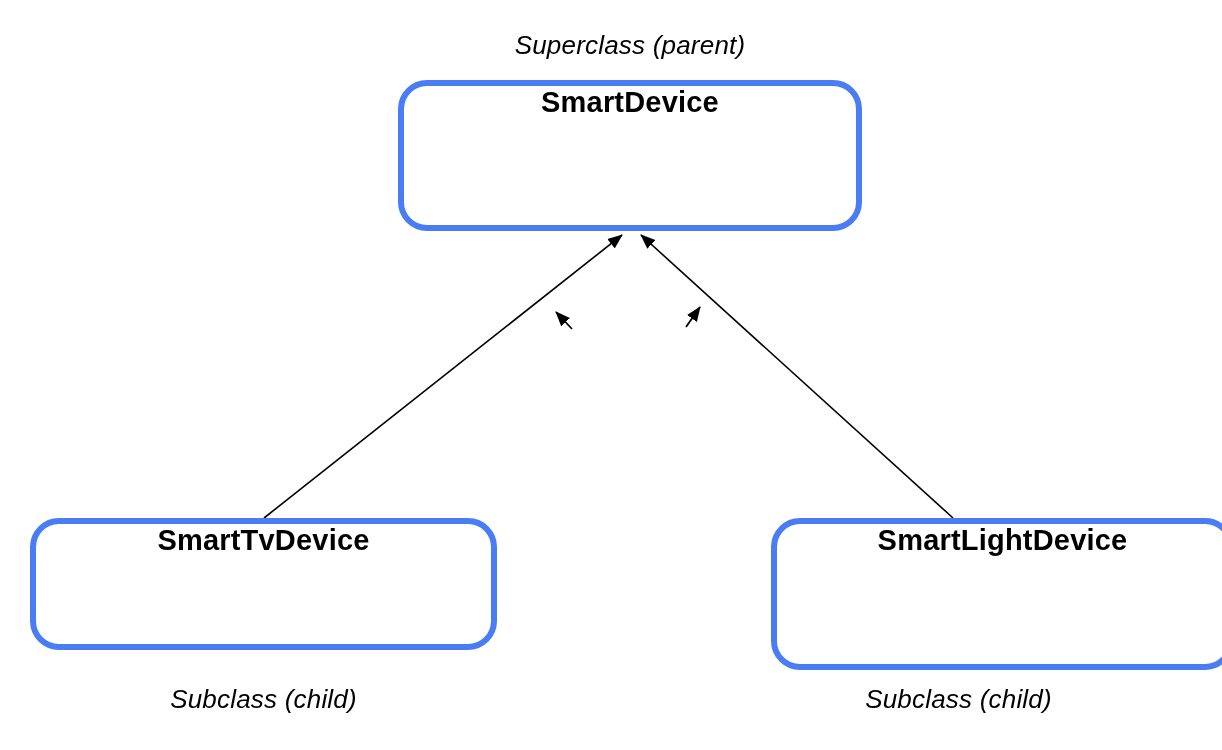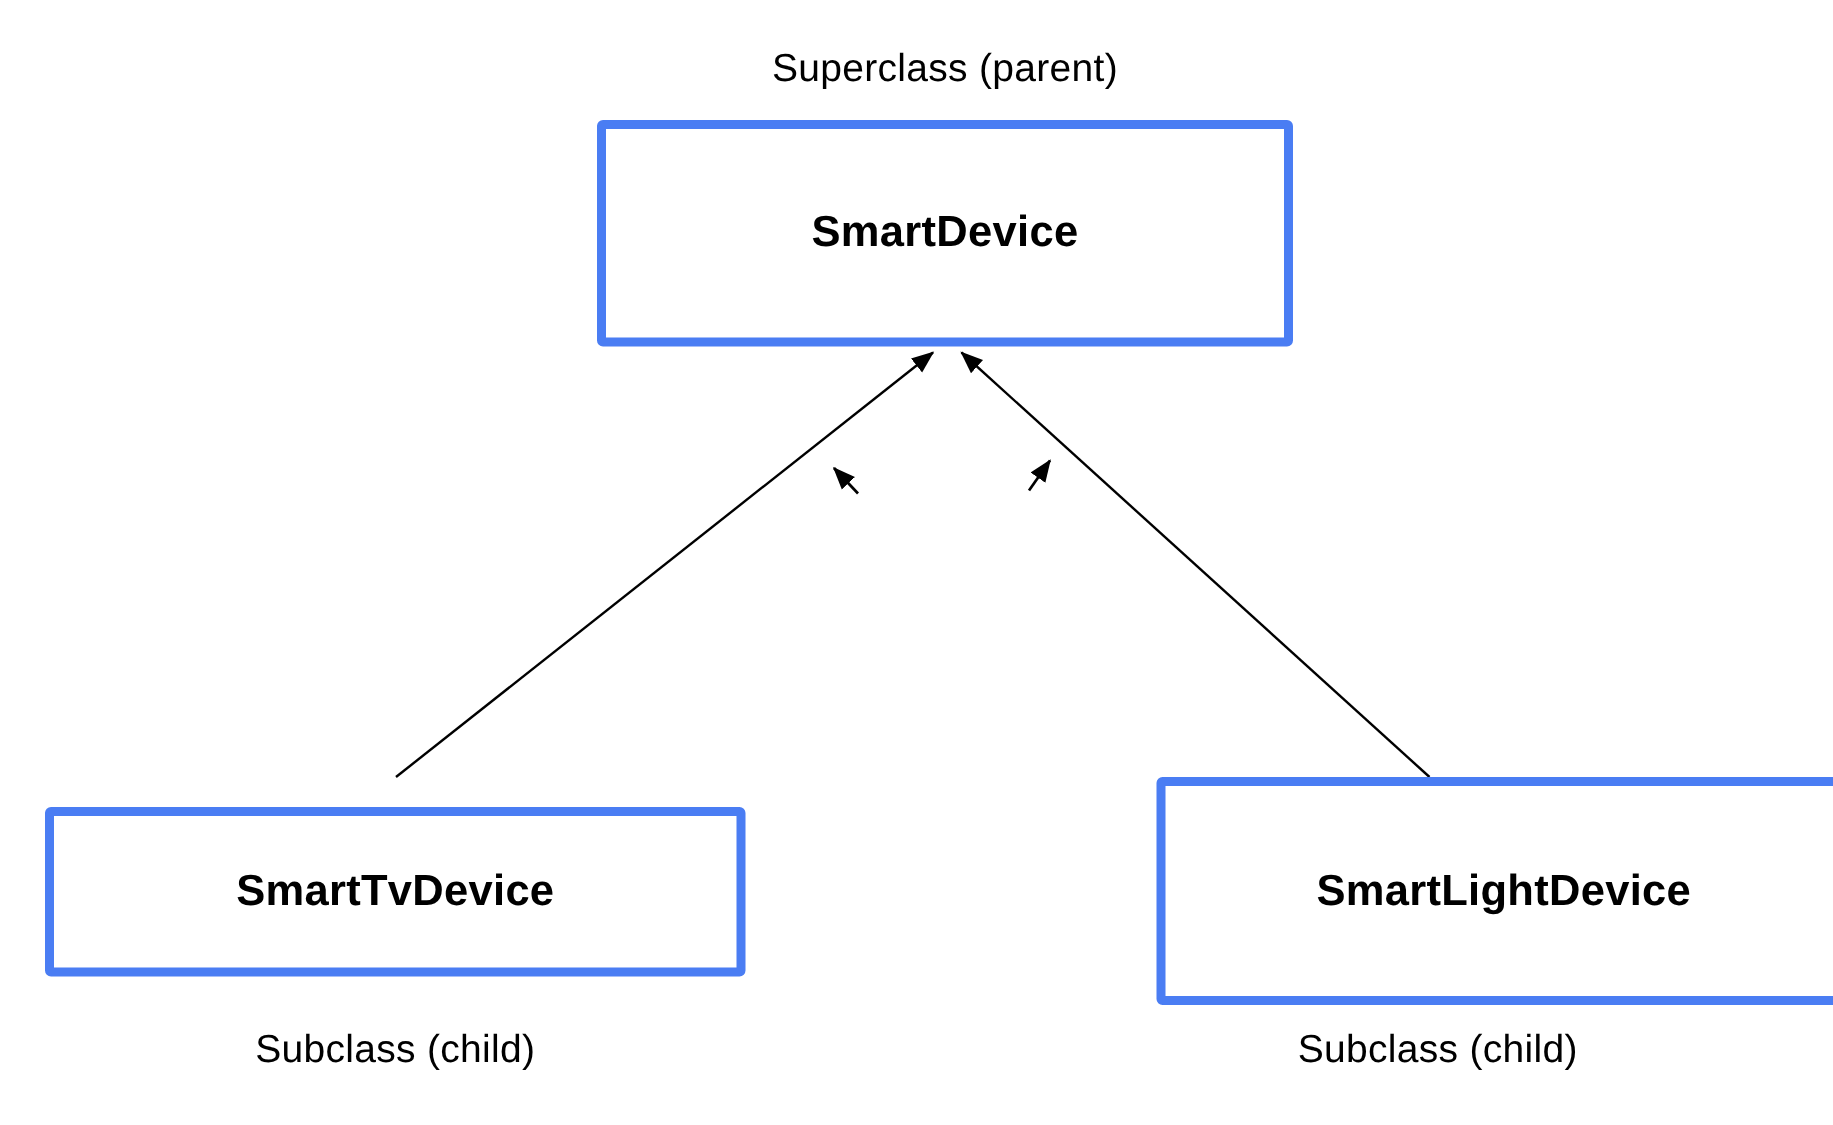--- a/index.html
+++ b/index.html
@@ -22,39 +22,39 @@
     background: var(--canvas-background);
     overflow: hidden;
   }
   .caption {
     position: absolute;
     text-align: center;
     font-size: 26px;
     line-height: 34px;
     color: var(--text);
     letter-spacing: 0.2px;
+    font-style: italic;
   }
   .class-box {
     position: absolute;
     background: var(--box-background);
     border: 6px solid var(--box-border);
-    border-radius: 4px;
+    border-radius: 29px;
     display: flex;
-    align-items: center;
     justify-content: center;
   }
   .class-box .class-name {
     font-size: 29px;
     font-weight: 600;
     color: var(--text);
     letter-spacing: 0.2px;
   }
   .superclass-box { left: 398px; top: 80px; width: 464px; height: 151px; }
   .superclass-caption { left: 398px; top: 28px; width: 464px; }
-  .subclass-box-left { left: 30px; top: 518px; width: 467px; height: 113px; margin-top: 20px; }
+  .subclass-box-left { left: 30px; top: 518px; width: 467px; height: 132px; }
   .subclass-box-right { left: 727px; top: 518px; width: 463px; height: 152px; margin-left: 44px; }
   .subclass-caption-left { left: 30px; top: 682px; width: 467px; }
   .subclass-caption-right { left: 727px; top: 682px; width: 463px; }
   .inheritance-caption { left: 530px; top: 332px; width: 200px; }
   svg.arrow-layer {
     position: absolute;
     left: 0; top: 0;
     width: 1222px; height: 750px;
     pointer-events: none;
   }

